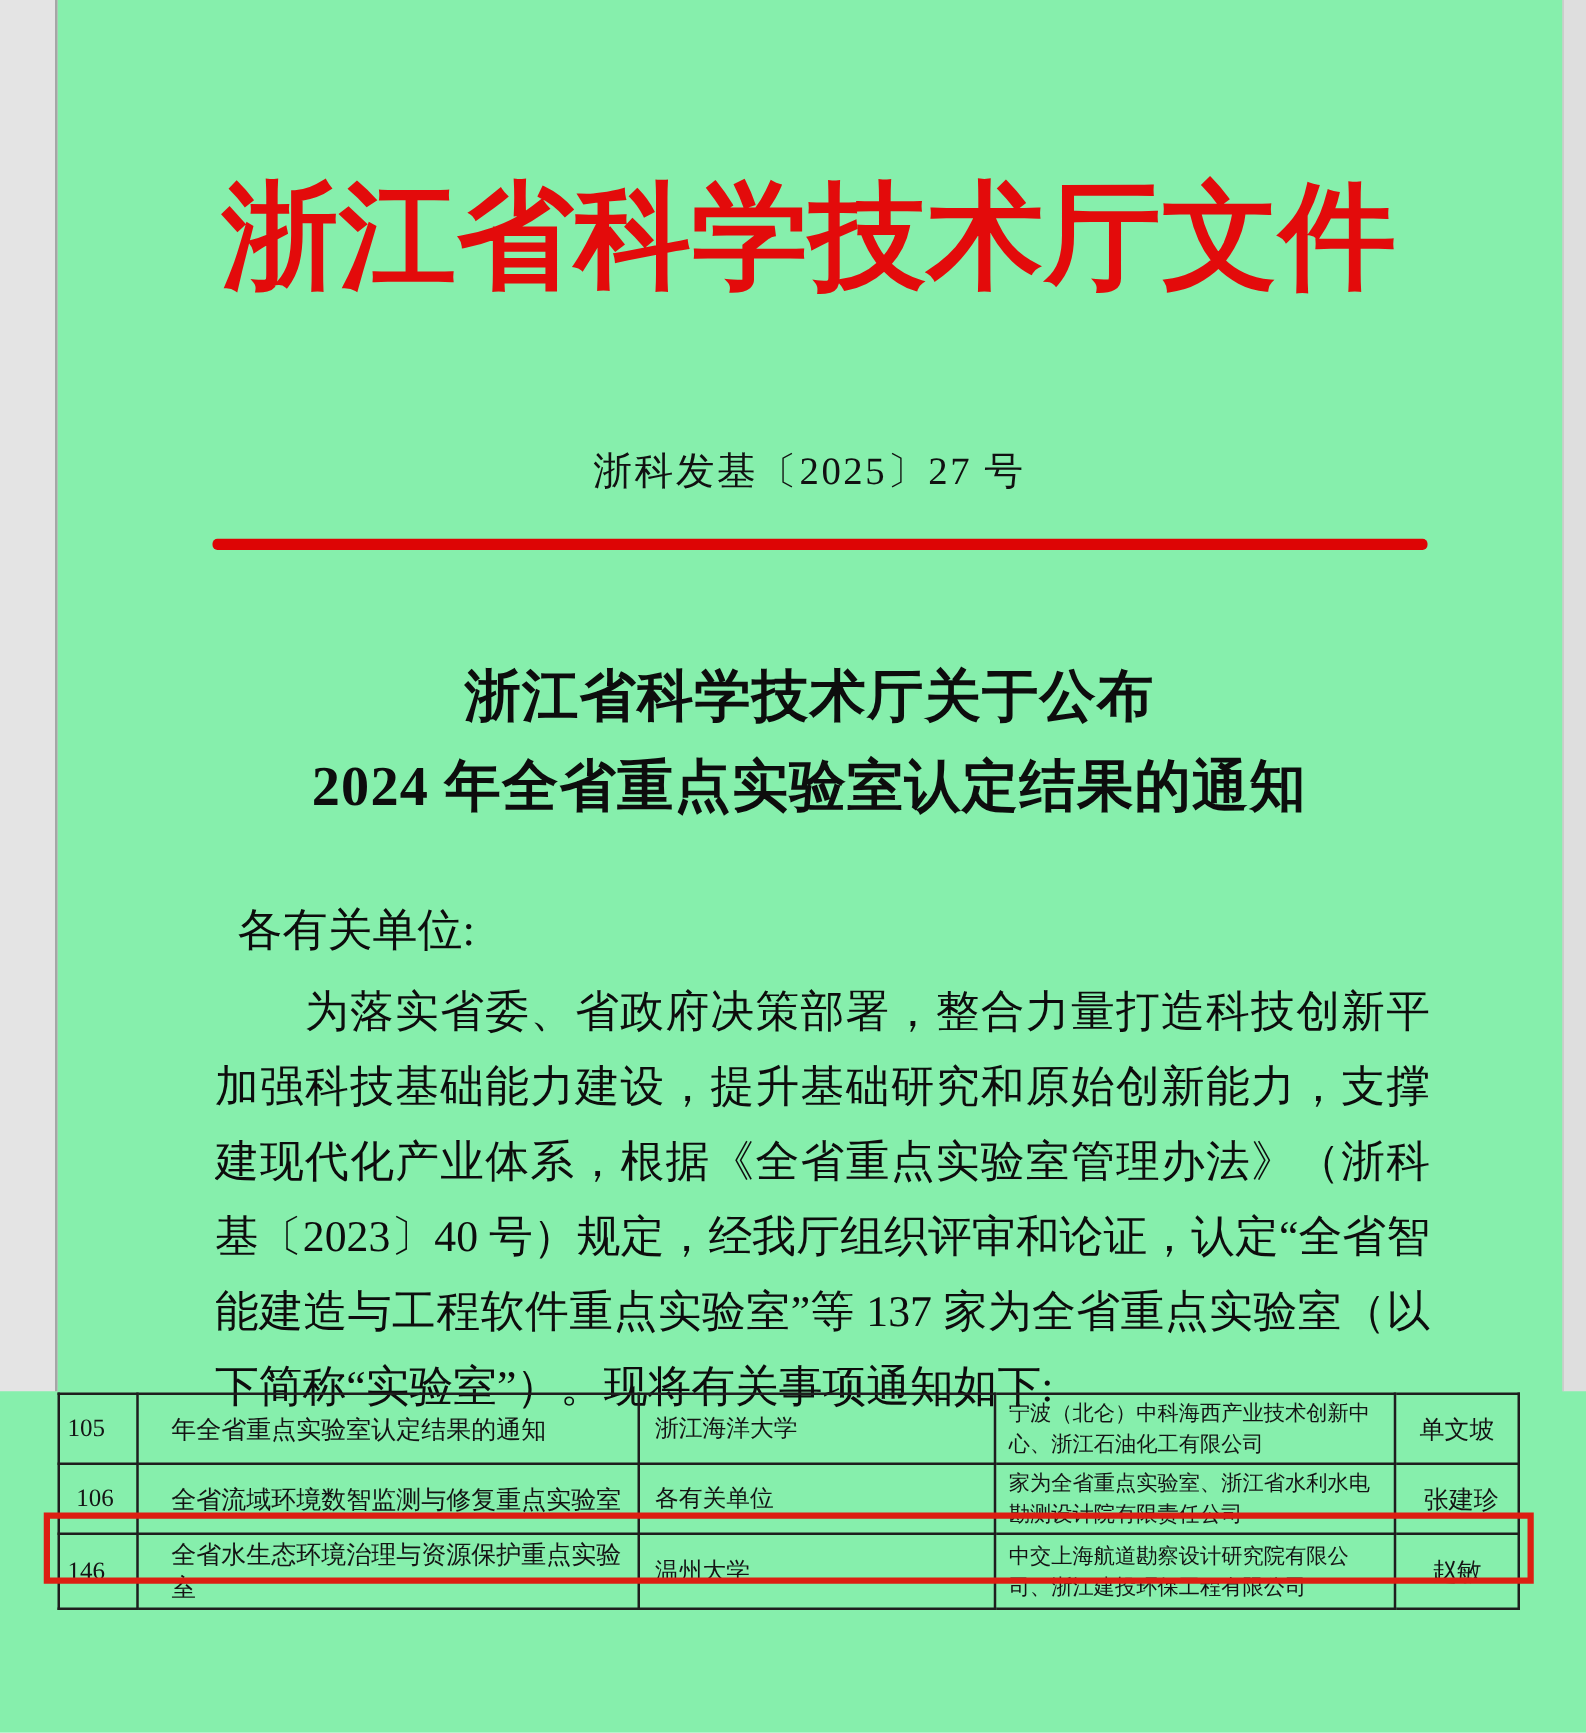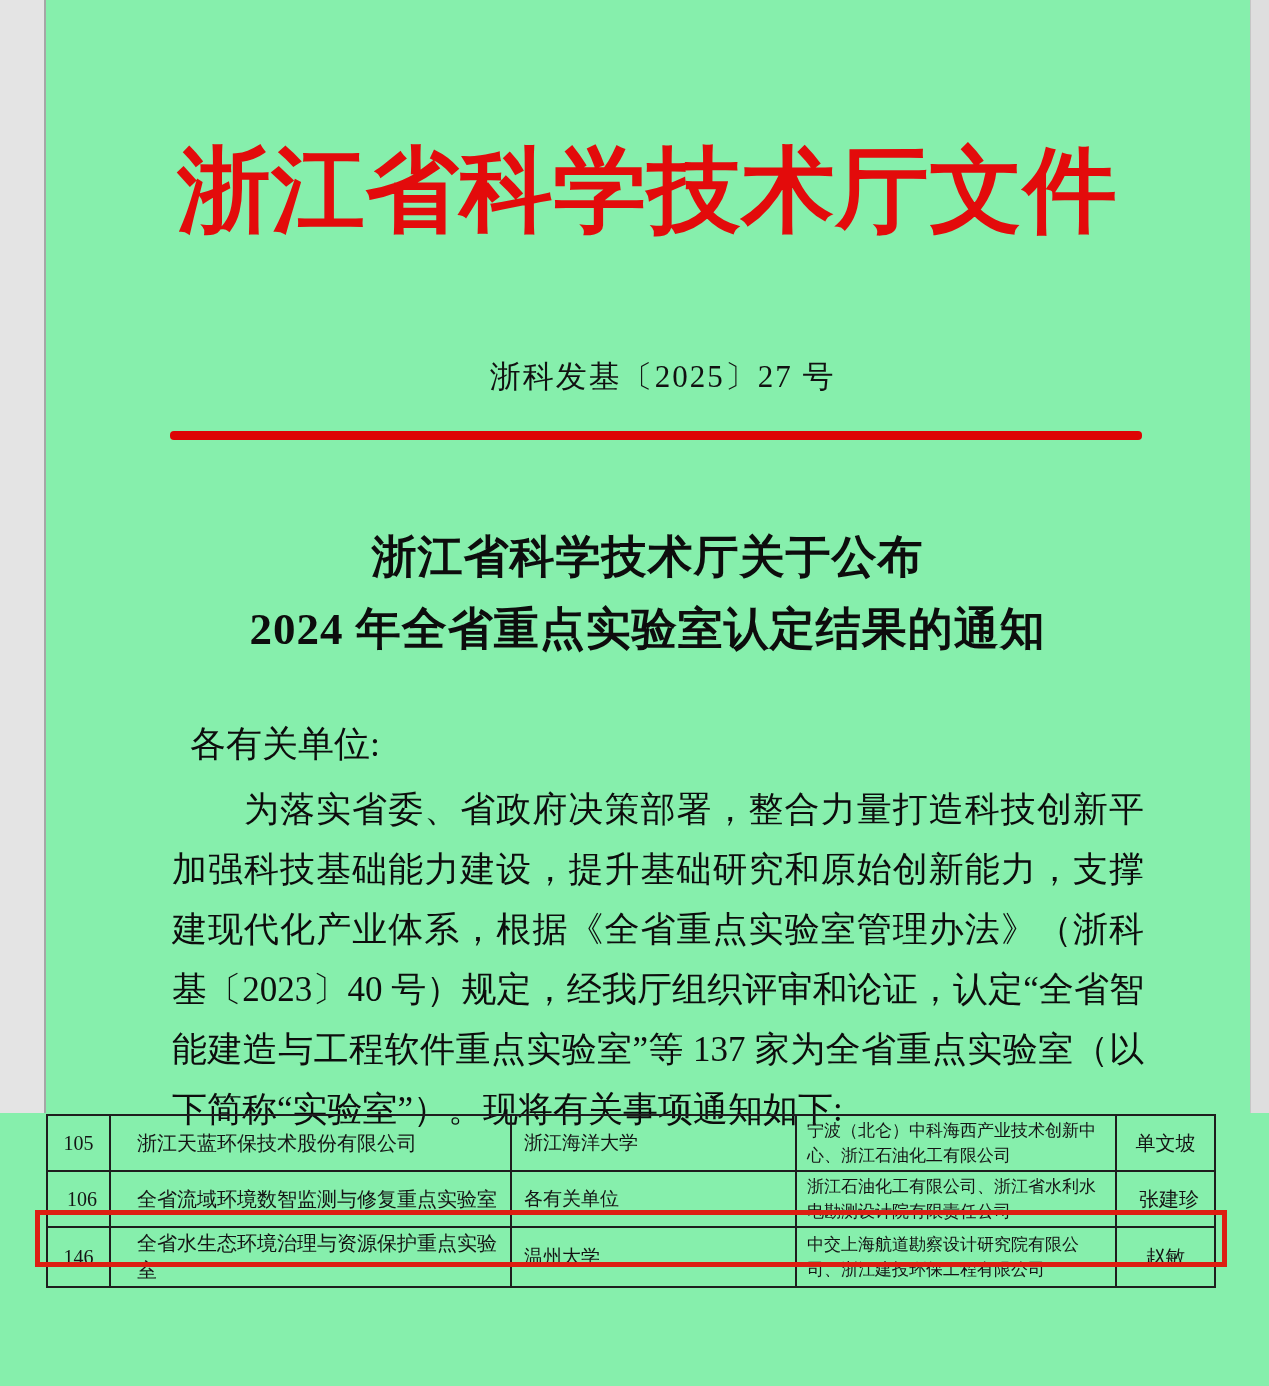--- a/index.html
+++ b/index.html
@@ -36,21 +36,20 @@
     color: #e30b0b;
     letter-spacing: 1px;
     line-height: 1.15;
   }
   .docnum {
     position: absolute; left: 45px; top: 356px;
     width: 1205px;
     text-align: center;
     font-size: 31px;
     letter-spacing: 2px;
-    padding-left: 15px;
   }
   .redline {
     position: absolute; left: 170px; top: 431px;
     width: 972px; height: 9px;
     background: #dd0505;
     border-radius: 4px;
   }
   .notice {
     position: absolute; left: 45px;
     width: 1205px;
@@ -91,21 +90,21 @@
   .results td {
     border: 2px solid #1e1e1e;
     vertical-align: middle;
     padding: 2px 6px;
     overflow: hidden;
   }
   .results tr.r0 td { height: 47px; }
   .results tr.r1 td { height: 46px; padding-left: 13px; }
   .results tr.r2 td { height: 47px; }
   .results tr.r3 td { height: 48px; }
-  .c-no  { text-align: center; border-radius: 18px; }
+  .c-no  { text-align: left; border-radius: 18px; }
   .c-lab { padding-left: 26px !important; }
   .c-inst{ padding-left: 12px !important; font-size: 19px; }
   .c-part{ padding-left: 10px !important; font-size: 17px; line-height: 25px; }
   .c-dir { text-align: center; }
   .highlight {
     position: absolute; left: 35px; top: 1210px;
     width: 1192px; height: 57px;
     box-sizing: border-box;
     border: 5px solid #dc1f12;
     pointer-events: none;
@@ -149,30 +148,30 @@
     <colgroup>
       <col style="width:63px">
       <col style="width:401px">
       <col style="width:285px">
       <col style="width:320px">
       <col style="width:99px">
     </colgroup>
     <tbody>
       <tr class="r0">
         <td class="c-no">105</td>
-        <td class="c-lab">浙江天蓝环保技术股份有限公司</td>
+        <td class="c-lab">年全省重点实验室认定结果的通知</td>
         <td class="c-inst">浙江海洋大学</td>
         <td class="c-part">宁波（北仑）中科海西产业技术创新中心、浙江石油化工有限公司</td>
         <td class="c-dir">单文坡</td>
       </tr>
       <tr class="r1">
         <td class="c-no">106</td>
         <td class="c-lab">全省流域环境数智监测与修复重点实验室</td>
         <td class="c-inst">各有关单位</td>
-        <td class="c-part">浙江石油化工有限公司、浙江省水利水电勘测设计院有限责任公司</td>
+        <td class="c-part">家为全省重点实验室、浙江省水利水电勘测设计院有限责任公司</td>
         <td class="c-dir">张建珍</td>
       </tr>
       <tr class="r3">
         <td class="c-no">146</td>
         <td class="c-lab">全省水生态环境治理与资源保护重点实验室</td>
         <td class="c-inst">温州大学</td>
         <td class="c-part">中交上海航道勘察设计研究院有限公司、浙江建投环保工程有限公司</td>
         <td class="c-dir">赵敏</td>
       </tr>
     </tbody>

